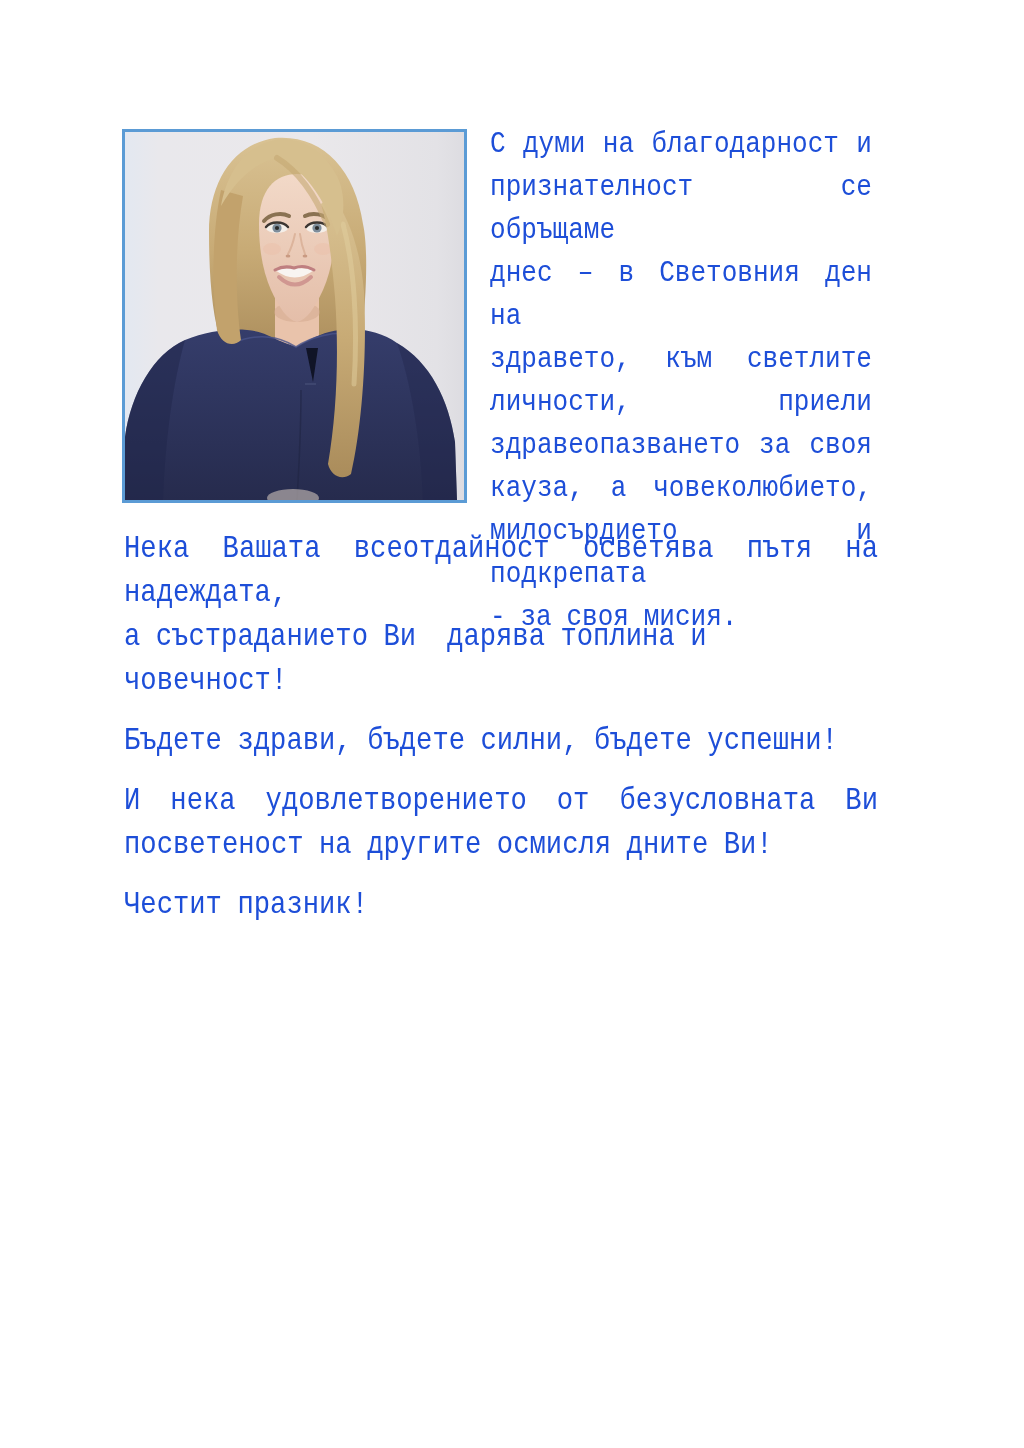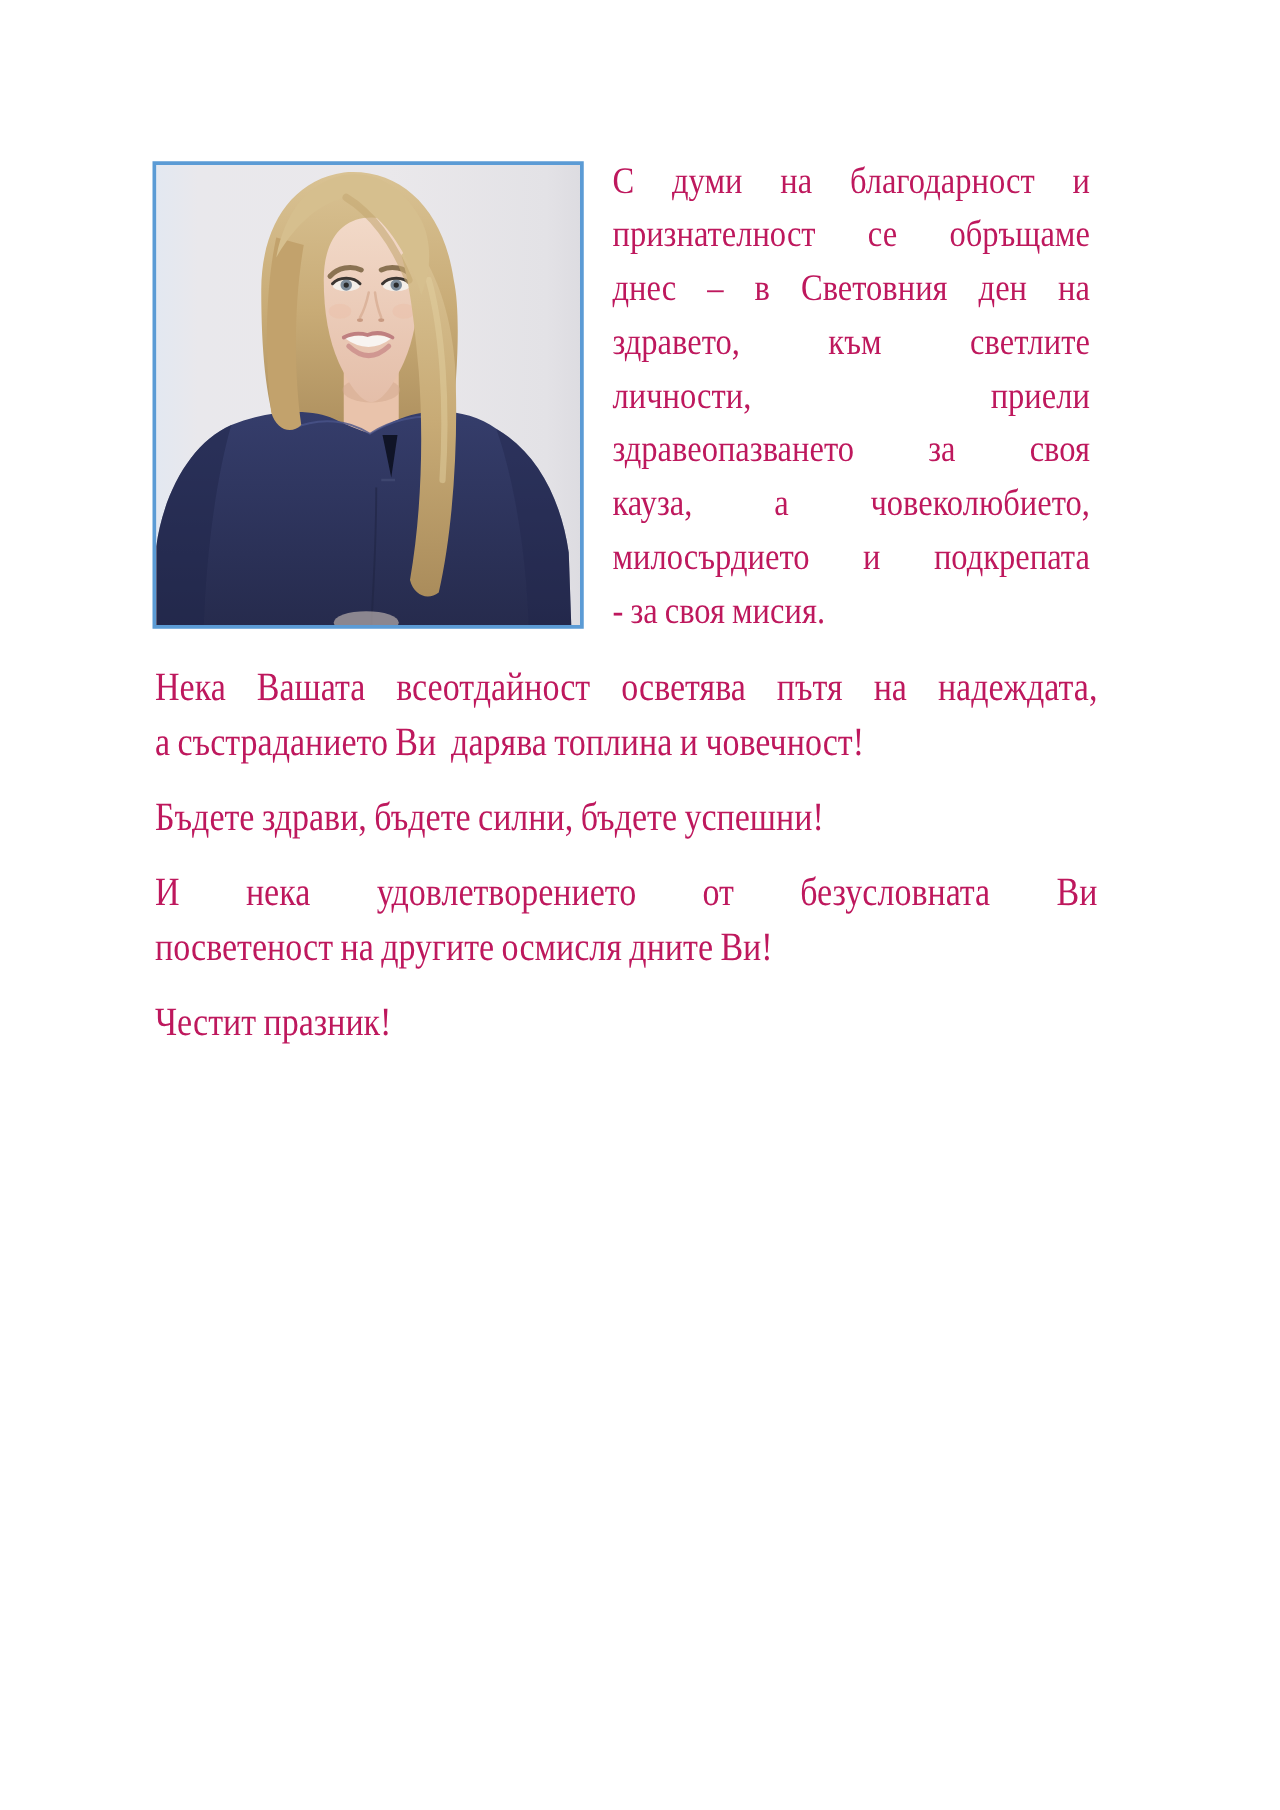--- a/index.html
+++ b/index.html
@@ -5,22 +5,22 @@
   html, body {
     margin: 0;
     padding: 0;
     background: #ffffff;
   }
   .page {
     position: relative;
     width: 944px;
     height: 1448px;
     background: #ffffff;
-    font-family: Liberation Serif, serif;
-    color: #be185d;
+    font-family: Liberation Mono, monospace;
+    color: #1d4ed8;
     overflow: hidden;
   }
   .photo-frame {
     position: absolute;
     left: 122px;
     top: 129px;
     width: 339px;
     height: 368px;
     border: 3px solid #5b9bd5;
     box-shadow: inset 0 0 0 1px #bcd7ee;

